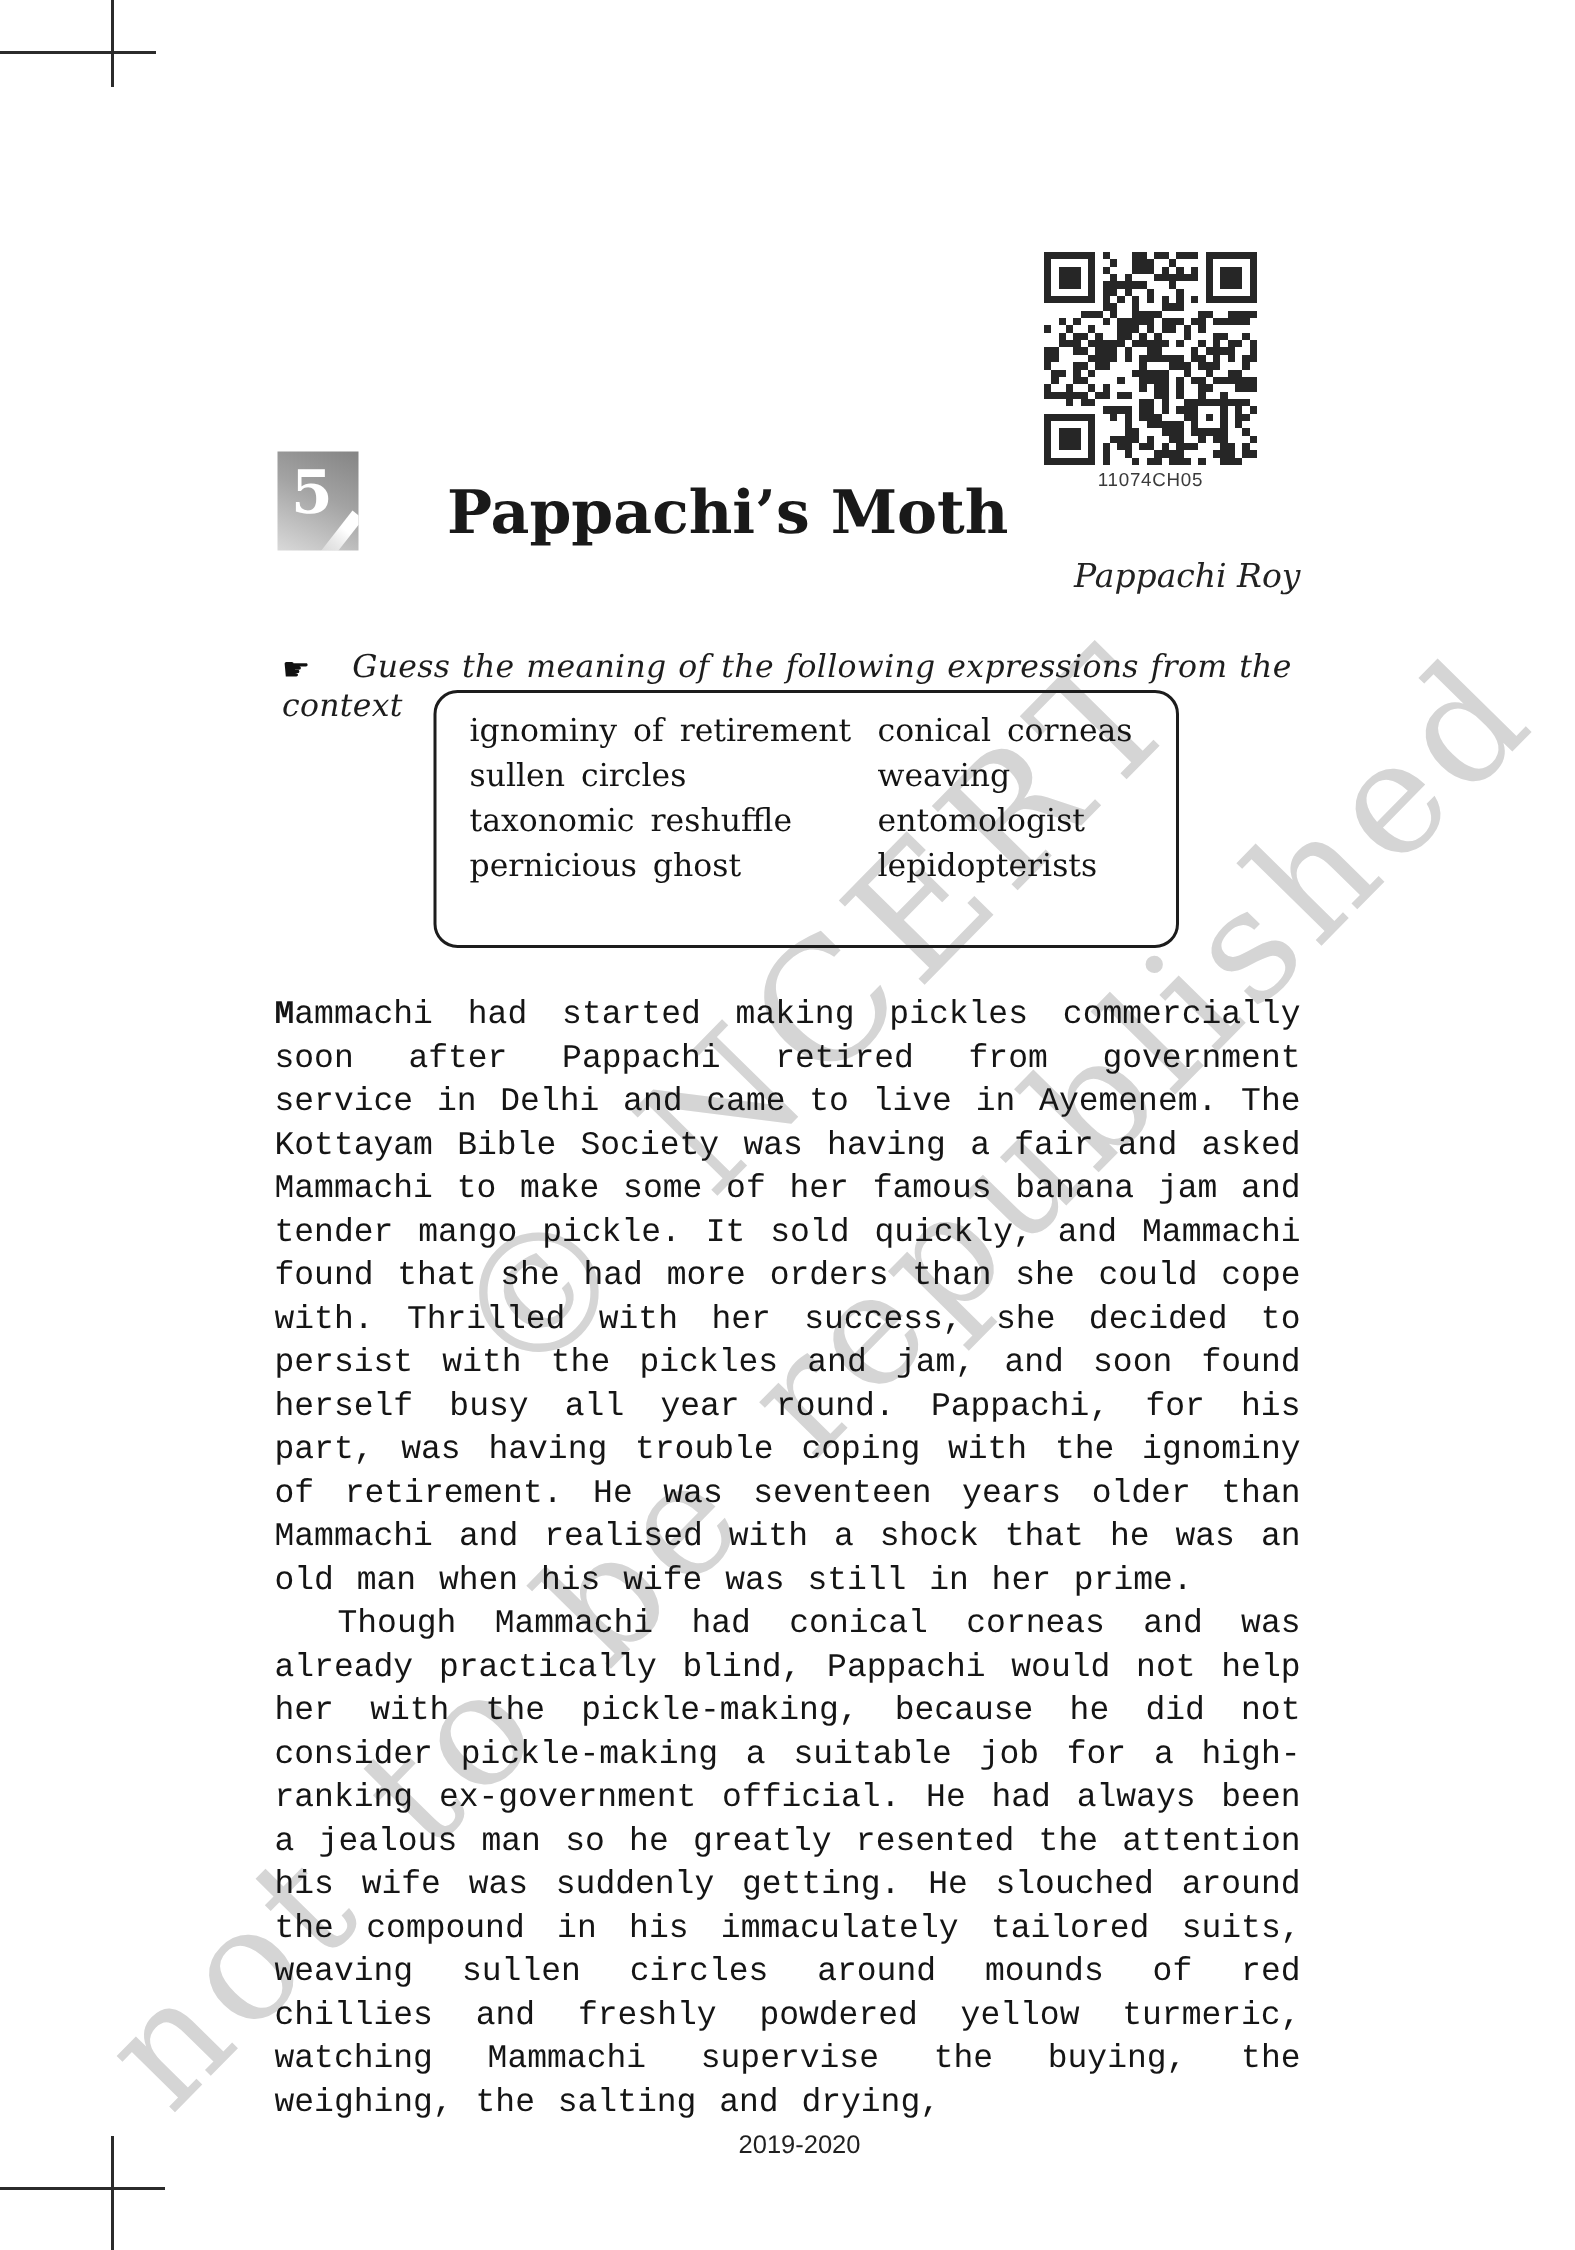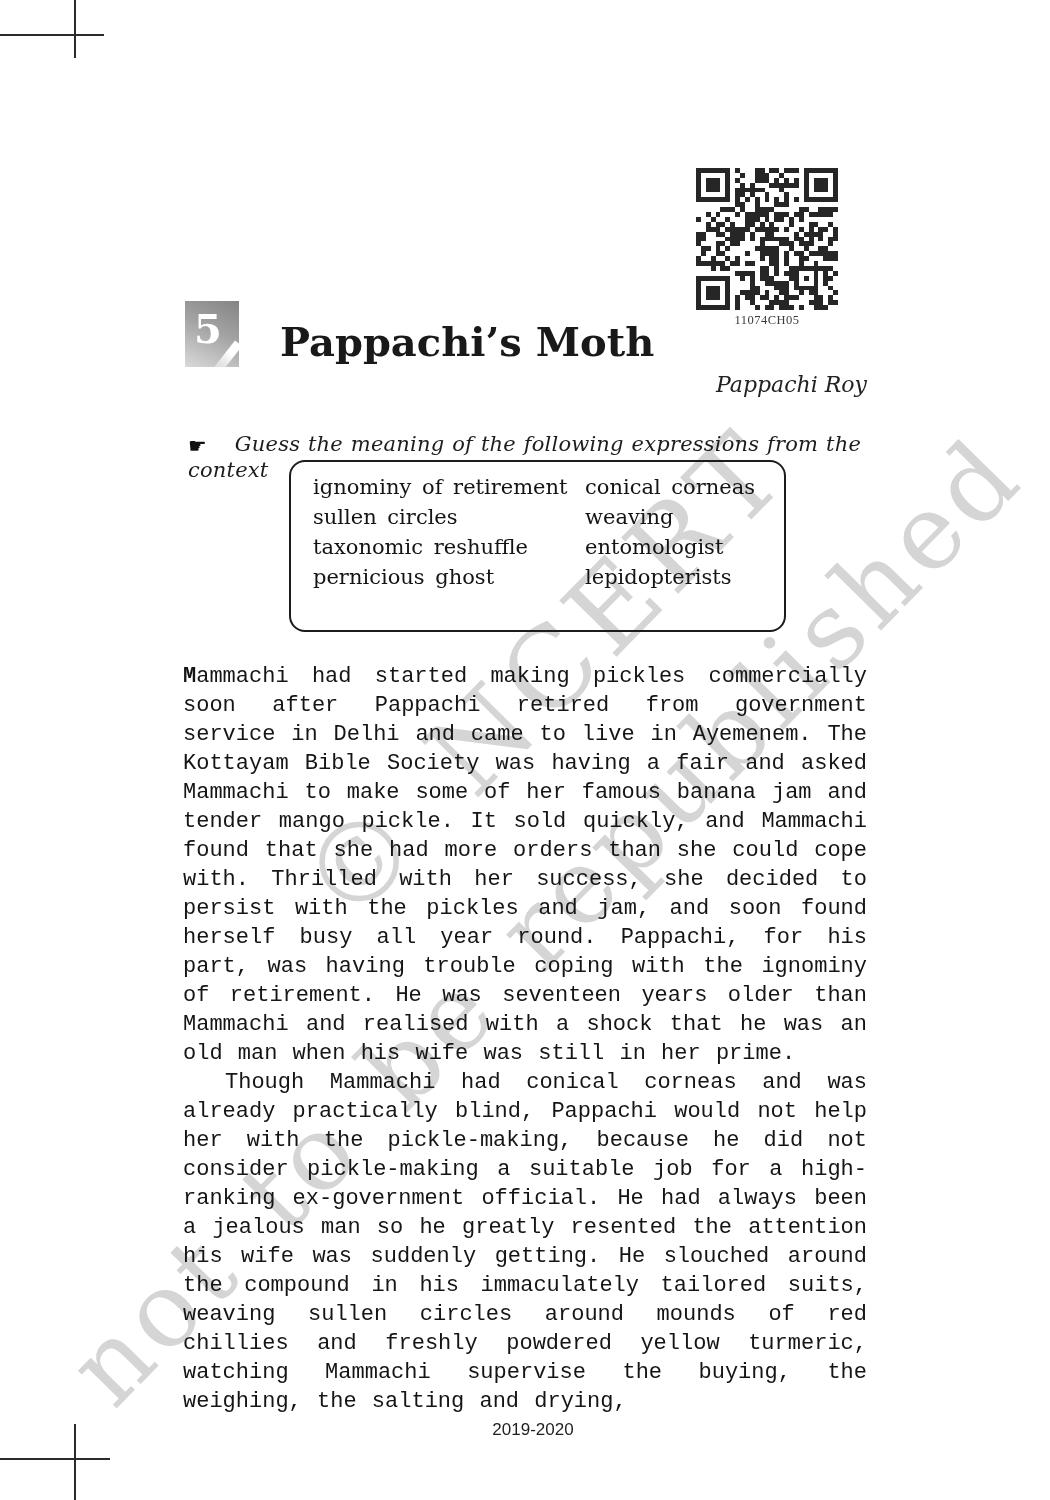--- a/index.html
+++ b/index.html
@@ -29,21 +29,21 @@
     left:88px; top:1325px; font-size:104px; letter-spacing:6px; word-spacing:16px;
     transform:rotate(-45.5deg); transform-origin:0 50%;
   }
 
   .content { position:absolute; inset:0; z-index:2; }
 
   
   .qr-block { position:absolute; left:696px; top:168px; width:142px; text-align:center; }
   .qr-block svg { width:142px; height:142px; display:block; background:#fff; }
   .qr-label {
-    font-family:Liberation Serif, serif; font-size:12.5px; color:#3a3a3a;
+    font-family:Liberation Sans, sans-serif; font-size:12.5px; color:#3a3a3a;
     margin-top:3px; letter-spacing:0.5px;
   }
 
   
   .badge {
     position:absolute; left:185px; top:301px; width:54px; height:66px;
     background:linear-gradient(205deg, #848484 0%, #a3a3a3 45%, #d9d9d9 100%);
     overflow:hidden;
   }
   .badge-num {
@@ -51,21 +51,21 @@
     font-family:"DejaVu Serif", serif; font-weight:bold; font-size:40px; color:#ffffff;
   }
   .badge-fold {
     position:absolute; right:-8px; bottom:2px; width:44px; height:9px;
     background:linear-gradient(to right, rgba(255,255,255,0), #ffffff 70%);
     transform:rotate(-52deg);
   }
 
   
   .title {
-    position:absolute; left:280px; top:318px; margin:0;
+    position:absolute; left:298px; top:318px; margin:0;
     font-family:"DejaVu Serif", serif; font-weight:bold; font-size:40px; color:#191919;
   }
   .author {
     position:absolute; right:183px; top:372px;
     font-style:italic; font-size:22px; color:#222222;
   }
 
   
   .instruction { position:absolute; left:188px; top:432px; width:690px; }
   .pointer {

